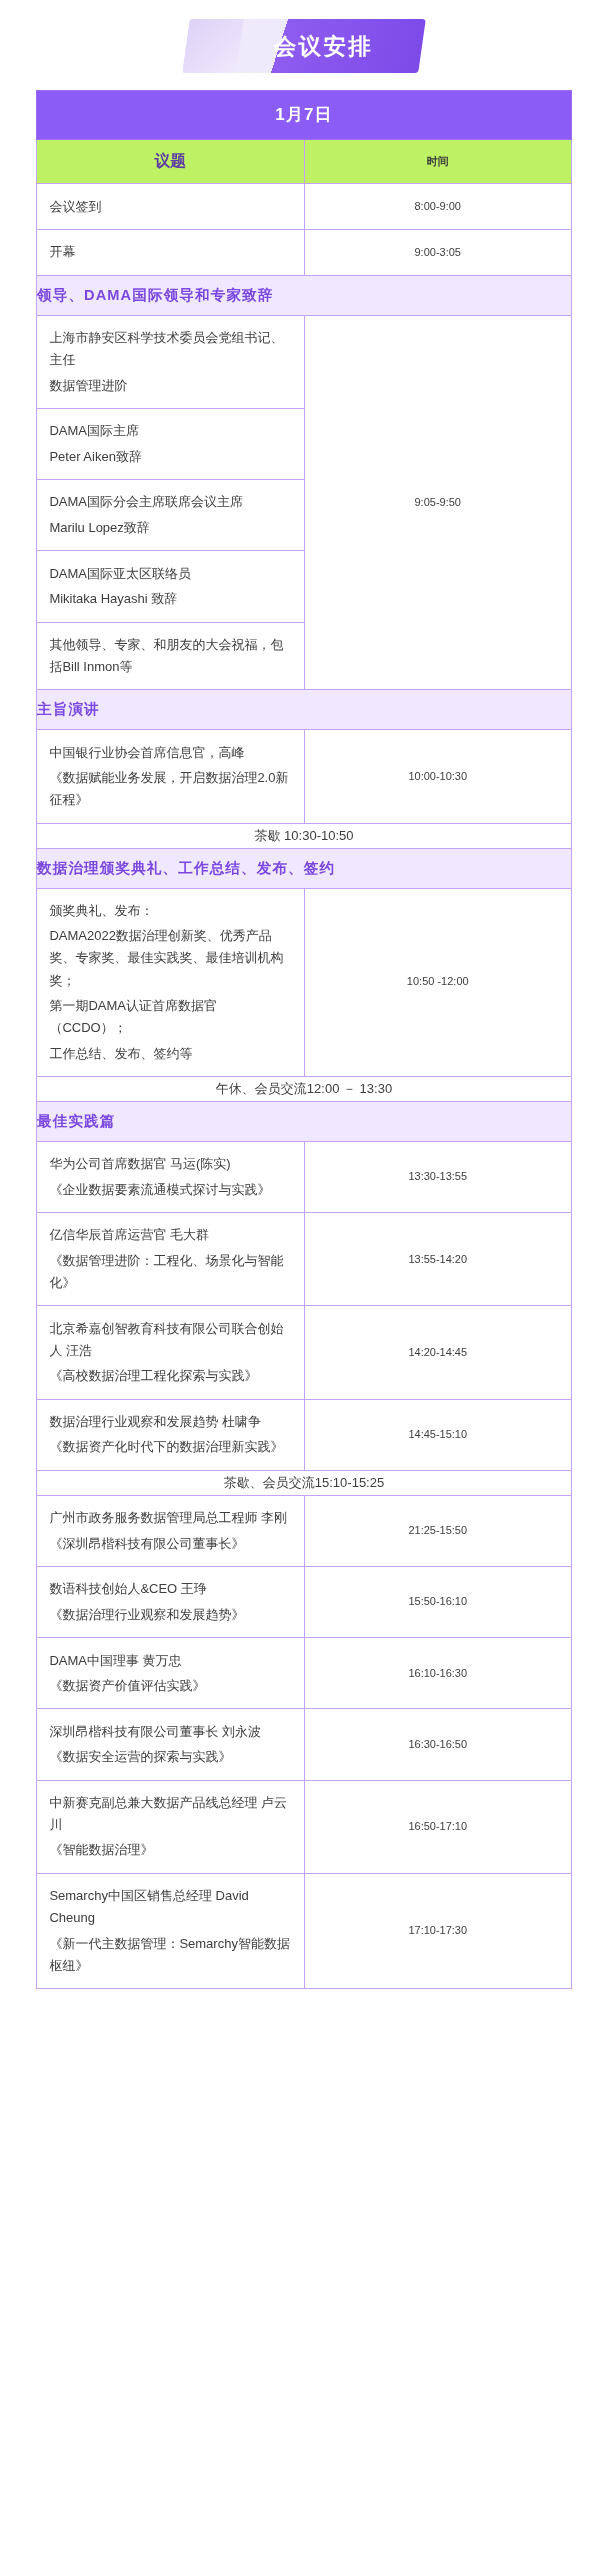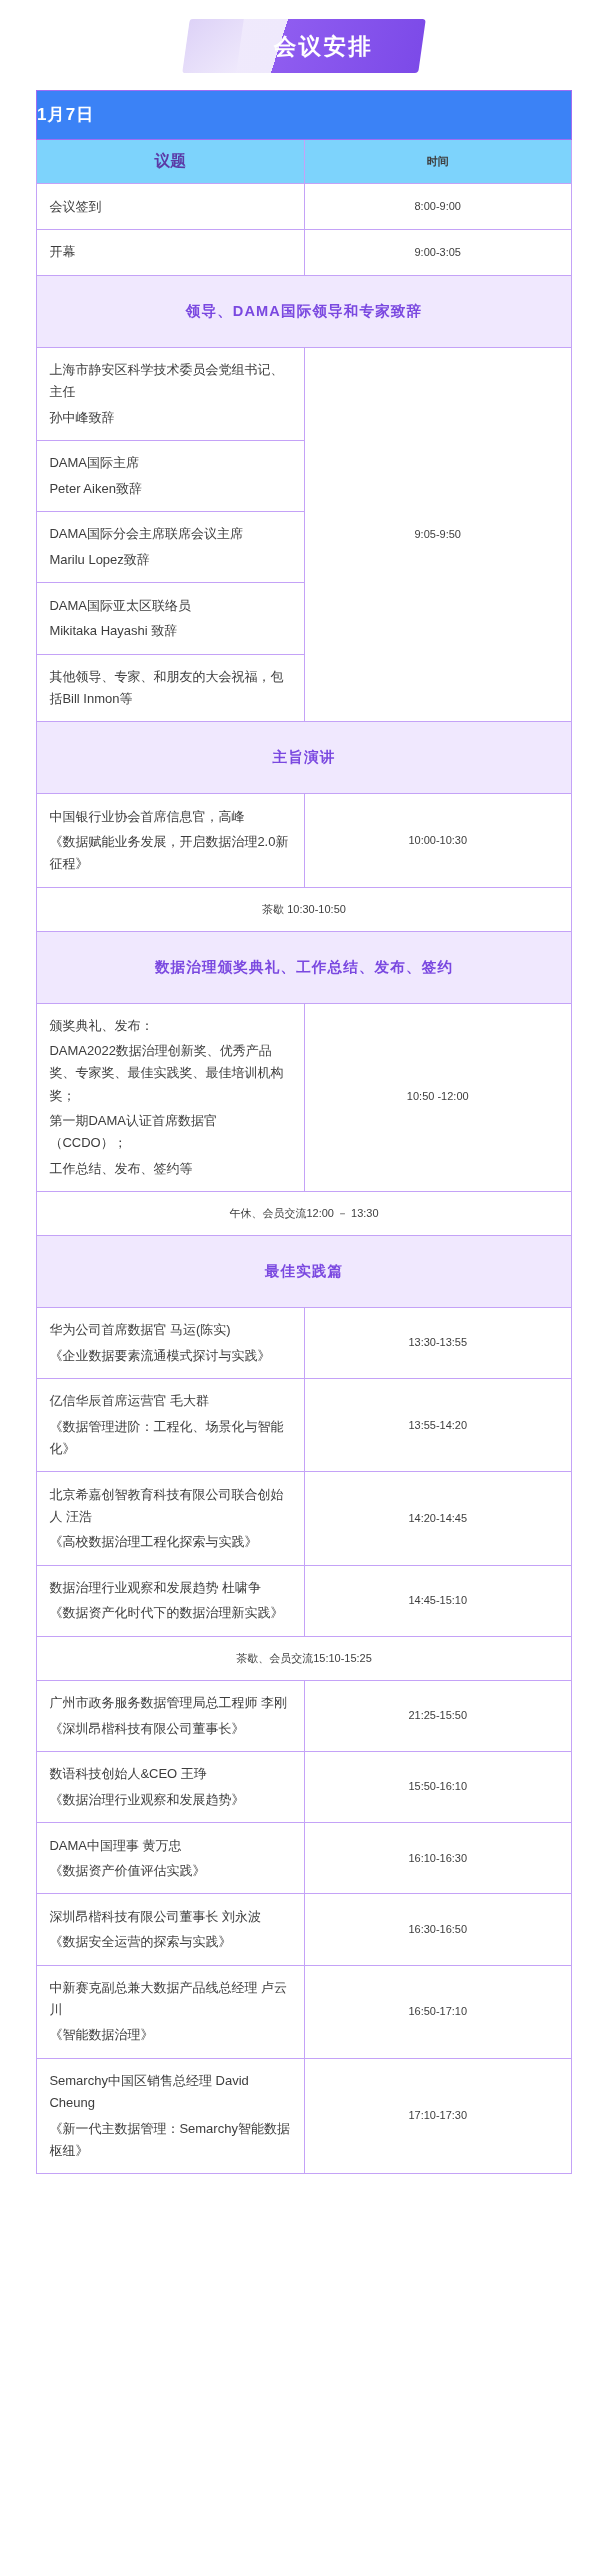--- a/index.html
+++ b/index.html
@@ -78,30 +78,31 @@
     width: 100%;
     border-collapse: collapse;
     table-layout: fixed;
     border: 1.1px solid #b388f5;
   }
   table.schedule td, table.schedule th {
     border: 0.6px solid #c4a2f7;
     vertical-align: middle;
   }
   .date-head {
-    background: #3b82f6;
+    background: #8b5cf6;
     color: #ffffff;
     font-size: 17px;
     font-weight: bold;
+    text-align: center;
     padding: 12.4px 0;
     letter-spacing: 1.1px;
     border: 0.6px solid #a06cf2 !important;
   }
   .col-head {
-    background: #7dd3fc;
+    background: #bef264;
     color: #5b3aa6;
     font-size: 15.8px;
     font-weight: bold;
     text-align: center;
     padding: 11.3px 0;
     margin-left: 40px;
   }
   .cell-topic {
     padding: 11.3px 12.4px;
     font-size: 13px;
@@ -113,32 +114,31 @@
     width: 107px;
     text-align: center;
     font-size: 11px;
     color: #3d3d3d;
     padding: 6.8px 3.4px;
     line-height: 1.6;
   }
   .section-row td {
     background: #f0e8fe;
     color: #7a48e0;
-    text-align: center;
     font-size: 14.6px;
     font-weight: bold;
-    padding: 26px 0;
+    padding: 10px 0;
     letter-spacing: 1.1px;
   }
   .break-row td {
     background: #ffffff;
     color: #3d3d3d;
     text-align: center;
-    font-size: 11px;
-    padding: 14px 0;
+    font-size: 13px;
+    padding: 3px 0;
   }
   .topic-line {
     display: block;
   }
   .topic-line + .topic-line {
     margin-top: 3.4px;
   }
 </style>
 </head>
 <body>
@@ -177,21 +177,21 @@
               <span class="topic-line">开幕</span>
             </td>
             <td class="cell-time">9:00-3:05</td>
           </tr>
           <tr class="section-row">
             <td colspan="2">领导、DAMA国际领导和专家致辞</td>
           </tr>
           <tr>
             <td class="cell-topic">
               <span class="topic-line">上海市静安区科学技术委员会党组书记、主任</span>
-              <span class="topic-line">孙中峰致辞</span>
+              <span class="topic-line">数据管理进阶</span>
             </td>
             <td class="cell-time" rowspan="5">9:05-9:50</td>
           </tr>
           <tr>
             <td class="cell-topic">
               <span class="topic-line">DAMA国际主席</span>
               <span class="topic-line">Peter Aiken致辞</span>
             </td>
           </tr>
           <tr>

